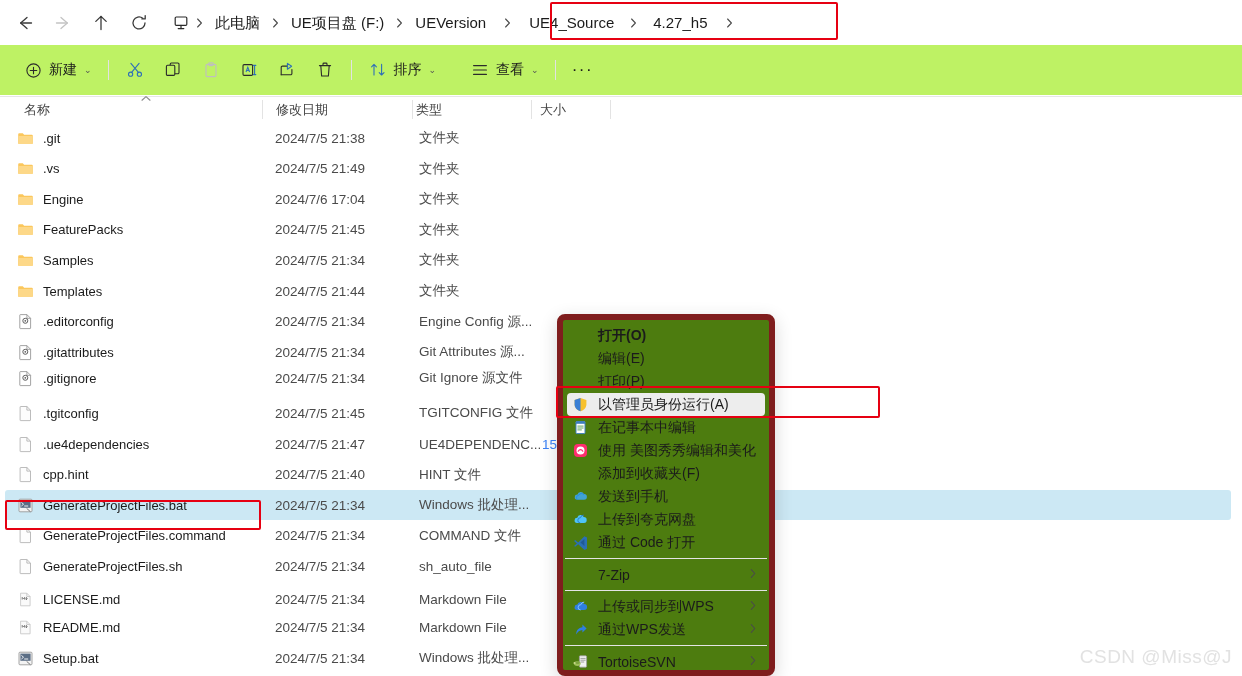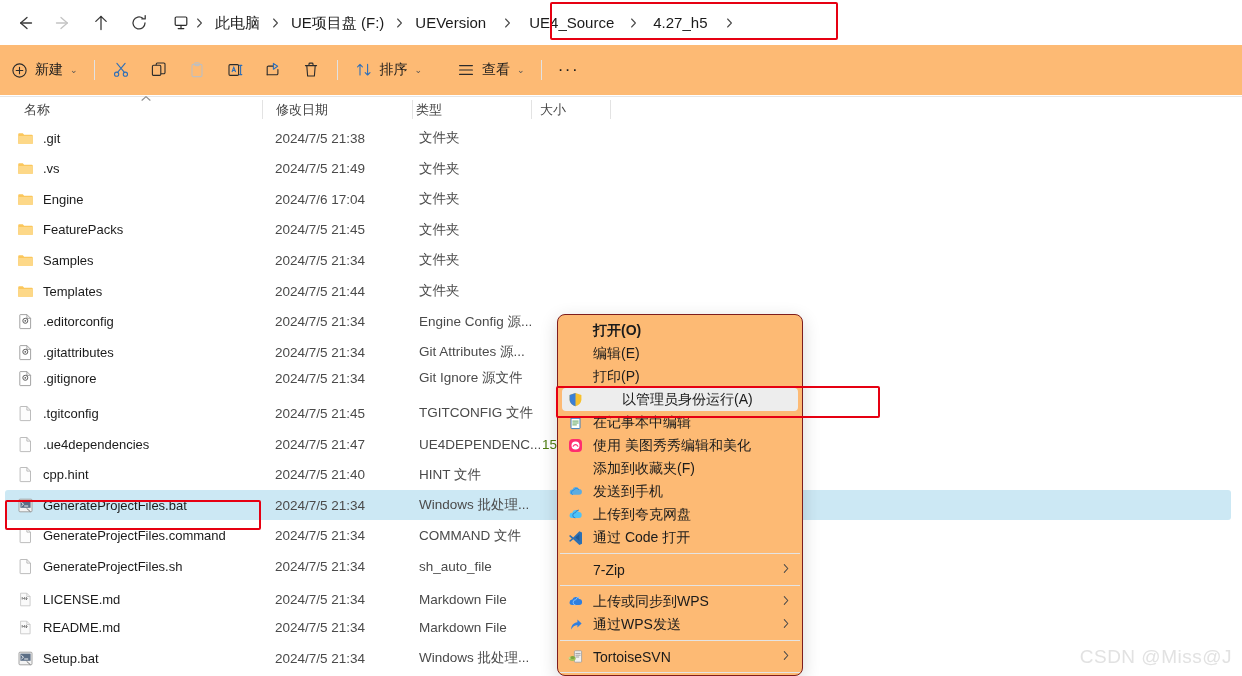--- a/index.html
+++ b/index.html
@@ -44,21 +44,21 @@
     position: absolute; border: 2px solid #e60012; border-radius: 2px;
     pointer-events: none;
   }
   #redbox-crumb { left: 550px; top: 2px; width: 288px; height: 38px; }
   #redbox-row    { left: 5px; top: 500px; width: 256px; height: 30px; }
   #redbox-menu   { left: 556px; top: 386px; width: 324px; height: 32px; }
 
   
   .toolbar {
     position: absolute; left: 0; top: 45px; width: 1242px; height: 50px;
-    display: flex; align-items: center; padding-left: 0; background:#fdba74;
+    display: flex; align-items: center; padding-left: 14px; background:#bef264;
   }
   .tb-item {
     display: flex; align-items: center; gap: 6px; height: 34px;
     padding: 0 9px; border-radius: 4px; color: #1b1b1b; font-size: 14px;
   }
   .tb-icon { width: 20px; height: 20px; display:flex; align-items:center; justify-content:center; }
   .tb-caret { font-size: 9px; color:#555; margin-left: 1px; }
   .tb-div { width: 1px; height: 20px; background: #e2e2e2; margin: 0 7px; }
   .tb-label { font-size: 14px; }
   .tb-dots { letter-spacing: 1.5px; font-size: 17px; color:#1b1b1b; line-height: 10px;}
@@ -76,42 +76,42 @@
   
   .filelist { position: absolute; left: 0; top: 123px; width: 1242px; height: 553px; }
   .row {
     position: absolute; left: 5px; width: 1232px; height: 30px;
     display: flex; align-items: center; font-size: 14px; color: #1b1b1b;
   }
   .row.selected { background: #cce8f4; border-radius: 3px; width: 1226px; }
   .cell-name { position:absolute; left: 12px; display:flex; align-items:center; gap: 9px; }
   .cell-date { position:absolute; left: 270px; color:#4a4a4a; font-size: 13.5px; }
   .cell-type { position:absolute; left: 414px; color:#4a4a4a; font-size: 13.5px; }
-  .cell-size { position:absolute; left: 537px; color:#4d7c0f; font-size: 13.5px; text-align:right; }
+  .cell-size { position:absolute; left: 537px; color:#3b82f6; font-size: 13.5px; text-align:right; }
   .fname { font-size: 13px; color:#1b1b1b; }
 
   
   .ico { width: 17px; height: 17px; flex: 0 0 17px; position: relative; display:block; }
   .ico svg { display:block; }
 
   
   .ctxmenu {
-    position: absolute; left: 557px; top: 314px; width: 246px; height: 362px;
-    background: #fdba74; border: 1px solid #7f1d1d; border-radius: 8px;
+    position: absolute; left: 557px; top: 314px; width: 218px; height: 362px;
+    background: #4d7c0f; border: 6px solid #7f1d1d; border-radius: 8px;
     box-shadow: 0 5px 18px rgba(0,0,0,.16);
     padding: 4px 0; overflow: hidden;
   }
   .mi {
     display: flex; align-items: center; height: 23px; padding: 0 10px 0 8px;
     font-size: 14px; color: #1b1b1b; position: relative;
   }
   .mi .mi-ico { width: 18px; flex: 0 0 18px; display:flex; align-items:center; justify-content:center; }
   .mi .mi-label { margin-left: 9px; white-space: nowrap; }
   .mi.bold .mi-label { font-weight: bold; }
-  .mi.hover { background: #ededed; border-radius: 4px; margin: 0 4px; padding-left: 4px; gap: 29px; }
+  .mi.hover { background: #ededed; border-radius: 4px; margin: 0 4px; padding-left: 4px; }
   .mi .mi-arrow { position: absolute; right: 12px; color:#4a4a4a; font-size: 12px; }
   .mi-sep { height: 1px; background: #e4e4e4; margin: 4px 2px; }
 
   .watermark {
     position: absolute; right: 10px; bottom: 8px;
     font-size: 19px; color: #e2e2e2; letter-spacing: .5px;
     font-family: "Liberation Sans", sans-serif;
   }
 </style>
 </head>

